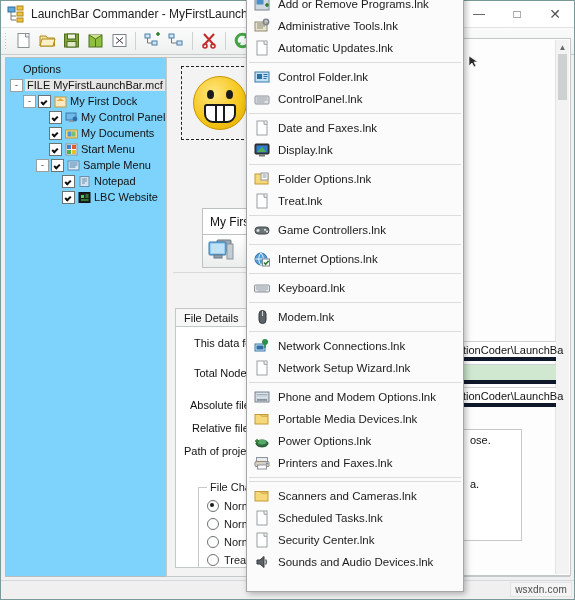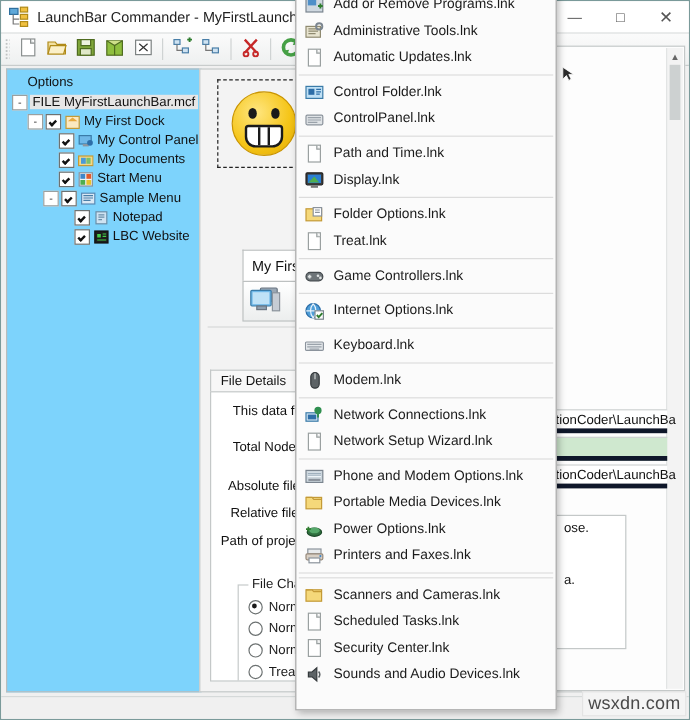--- a/index.html
+++ b/index.html
@@ -154,21 +154,21 @@
     overflow:hidden;
   }
   .mi{height:22px;display:flex;align-items:center;padding-left:7px;white-space:nowrap;
     font-size:11.5px;color:#1b1b1b;}
   .mi .mtext{margin-left:8px;}
   .msep{height:1px;background:#dcdcdc;margin:3px 2px;}
   .micon{width:16px;height:16px;flex:0 0 auto;position:relative;}
   
   #watermark{
     position:absolute;right:3px;bottom:3px;
-    font-size:15px;color:#4a4a4a;background:#f4f4f4;
+    font-size:10px;color:#4a4a4a;background:#f4f4f4;
     padding:1px 4px;border:1px solid #e3e3e3;
     letter-spacing:.2px;
   }
   .cursor-mark{position:absolute;left:468px;top:55px;width:14px;height:14px;}
 </style>
 </head>
 <body>
 
 <div id="app-window">
 
@@ -514,21 +514,21 @@
           <path d="M2.5 7 h11 M2.5 9 h11 M2.5 11 h8" stroke="#9aa2aa"></path>
         </svg></span>
       <span class="mtext">ControlPanel.lnk</span>
     </div>
     <div class="msep"></div>
     <div class="mi">
       <span class="micon"><svg width="16" height="16">
           <rect x="3" y="1" width="10" height="14" fill="#fff" stroke="#9aa0a0"></rect>
           <path d="M10 1 v3.3 h3" fill="#e8ebeb" stroke="#9aa0a0"></path>
         </svg></span>
-      <span class="mtext">Path and Time.lnk</span>
+      <span class="mtext">Date and Faxes.lnk</span>
     </div>
     <div class="mi">
       <span class="micon"><svg width="16" height="16">
           <rect x="1" y="2" width="14" height="10" rx="1" fill="#3b3b3b" stroke="#222"></rect>
           <rect x="2.5" y="3.5" width="11" height="7" fill="#2a7fd4"></rect>
           <path d="M3 10 l5-5 l4 5z" fill="#4fae4f"></path>
           <rect x="5" y="12.5" width="6" height="2" fill="#777"></rect>
         </svg></span>
       <span class="mtext">Display.lnk</span>
     </div>

